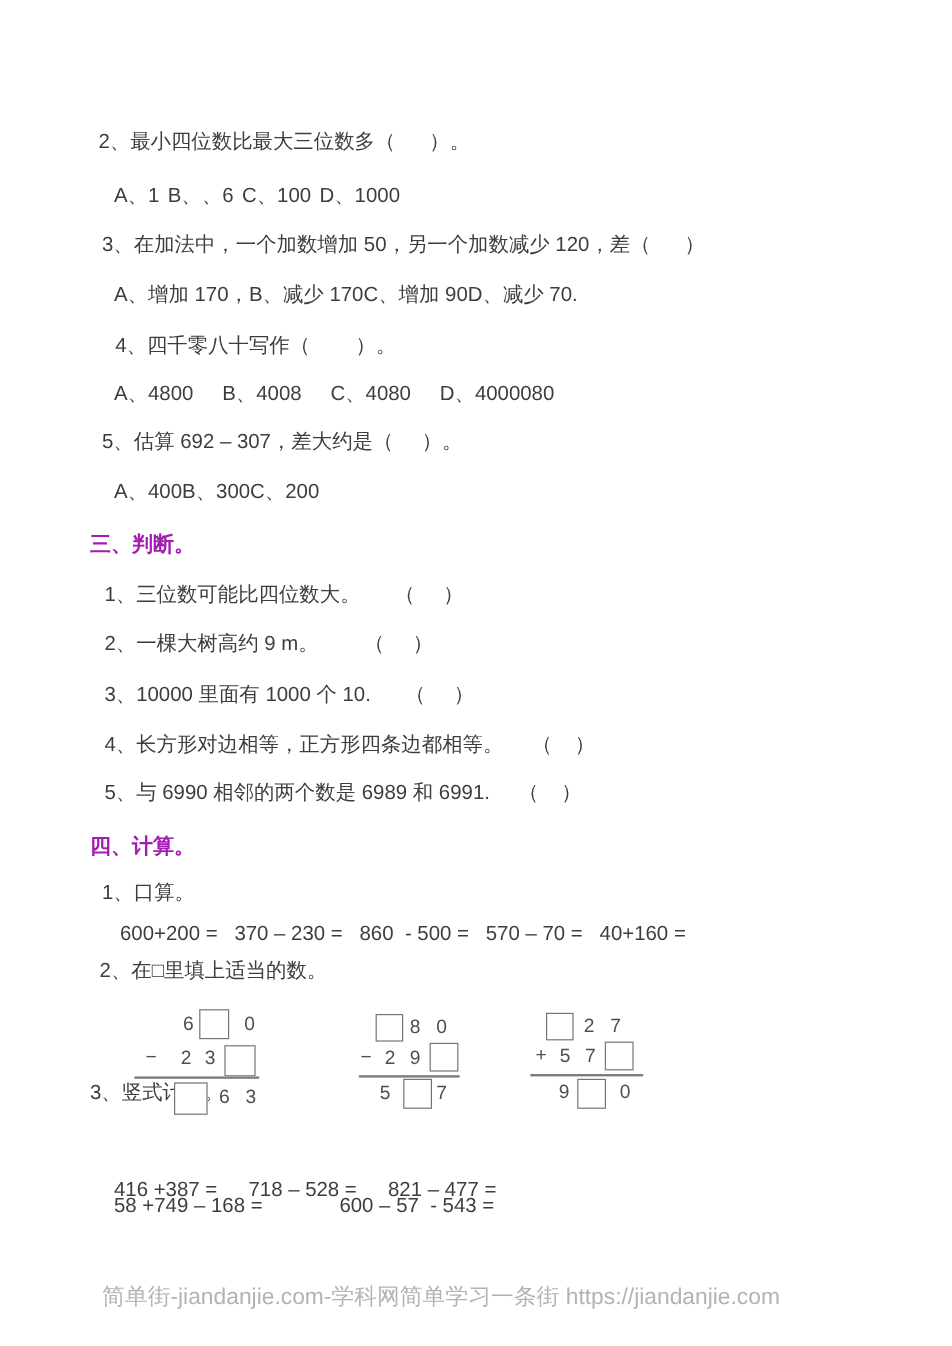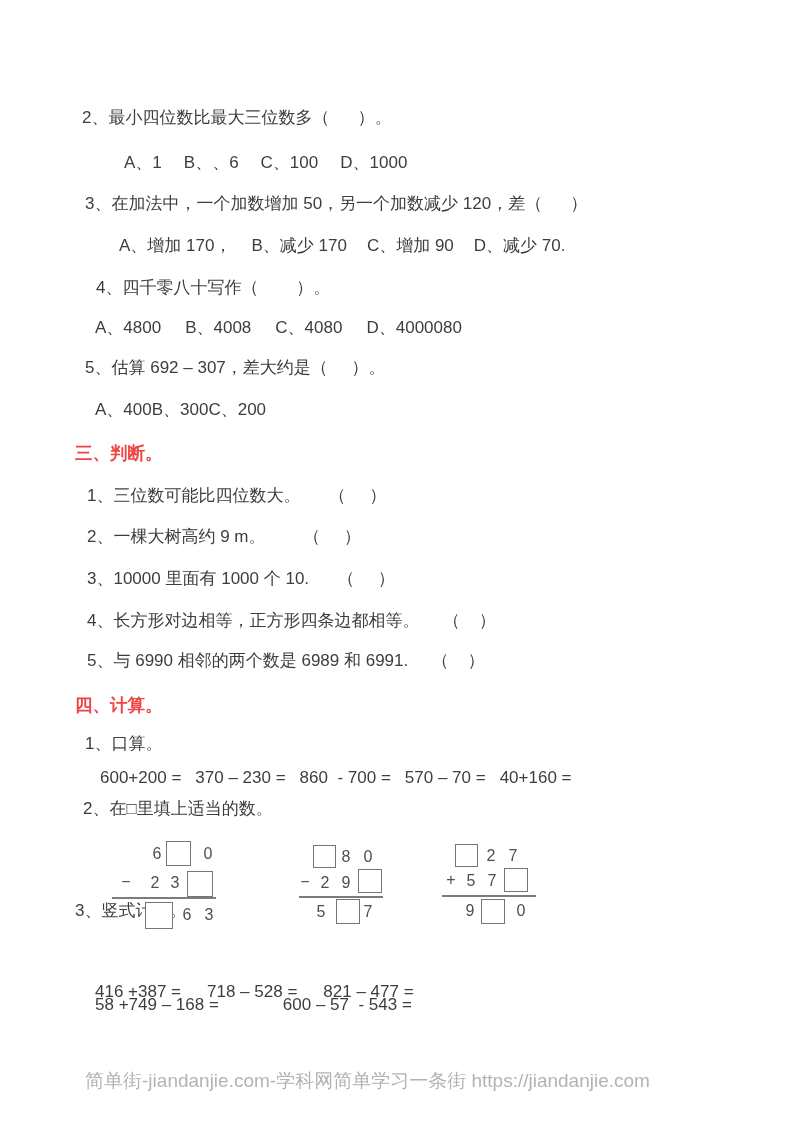--- a/index.html
+++ b/index.html
@@ -2,21 +2,21 @@
 <html><head>
 <meta charset="utf-8">
 <style>
   html, body { margin:0; padding:0; background:#ffffff; }
   .page {
     position:relative; width:793px; height:1122px; overflow:hidden;
     background:#ffffff; color:#3d3d3d;
     font-family:"Liberation Sans", sans-serif; font-size:17px;
   }
   .line { position:absolute; white-space:pre; line-height:20px; }
-  .bold { font-weight:bold; color:#ef4444; font-size:17.5px; }
+  .bold { font-weight:bold; color:#a21caf; font-size:17.5px; }
   .opts { display:flex; }
   .opts span { white-space:pre; }
   
   .vd {
     position:absolute; width:16px; text-align:center;
     font-size:16px; color:#4f4f4f; z-index:2; white-space:pre;
   }
   .fbox {
     position:absolute; box-sizing:border-box;
     border:1.5px solid #757575; background:#ffffff; z-index:2;
@@ -27,29 +27,29 @@
     position:absolute; left:0; width:735px; text-align:center;
     color:#b3b3b3; font-size:19px; white-space:pre;
   }
 </style>
 </head>
 <body>
 
 <div class="page">
 
   <div class="line" style="left:82px; top:108px;">2、最小四位数比最大三位数多（      ）。</div>
-  <div class="line opts" style="left:95px; top:153px; gap:22px;margin-left:29px;">
+  <div class="line opts" style="left:95px; top:153px; gap:7px;">
     <span>A、1</span>
     <span>B、、6</span>
     <span>C、100</span>
     <span>D、1000</span>
   </div>
 
   <div class="line" style="left:85px; top:194px;">3、在加法中，一个加数增加 50，另一个加数减少 120，差（      ）</div>
-  <div class="line opts" style="left:95px; top:236px; gap:20px;margin-left:24px;">
+  <div class="line opts" style="left:95px; top:236px; ">
     <span>A、增加 170，</span>
     <span>B、减少 170</span>
     <span>C、增加 90</span>
     <span>D、减少 70.</span>
   </div>
 
   <div class="line" style="left:83px; top:278px;margin-left:13px;">4、四千零八十写作（        ）。</div>
   <div class="line opts" style="left:95px; top:318px; gap:24px;">
     <span>A、4800</span>
     <span>B、4008</span>
@@ -69,21 +69,21 @@
   <div class="line" style="left:87px; top:527px;">2、一棵大树高约 9 m。        （     ）</div>
   <div class="line" style="left:87px; top:569px;">3、10000 里面有 1000 个 10.      （     ）</div>
   <div class="line" style="left:87px; top:611px;">4、长方形对边相等，正方形四条边都相等。     （    ）</div>
   <div class="line" style="left:87px; top:651px;">5、与 6990 相邻的两个数是 6989 和 6991.     （    ）</div>
 
   <div class="line bold" style="left:75px; top:695px;">四、计算。</div>
   <div class="line" style="left:85px; top:734px;">1、口算。</div>
   <div class="line opts" style="left:100px; top:768px; gap:14px;">
     <span>600+200 =</span>
     <span>370 – 230 =</span>
-    <span>860  - 700 =</span>
+    <span>860  - 500 =</span>
     <span>570 – 70 =</span>
     <span>40+160 =</span>
   </div>
   <div class="line" style="left:83px; top:799px;">2、在□里填上适当的数。</div>
 
   <div>
     <span class="vd" style="left:149px; top:845px;">6</span>
     <div class="fbox" style="left:166px; top:841px; width:25px; height:25px;"></div>
     <span class="vd" style="left:200px; top:845px;">0</span>
     <span class="vd" style="left:118px; top:873px;">−</span>

